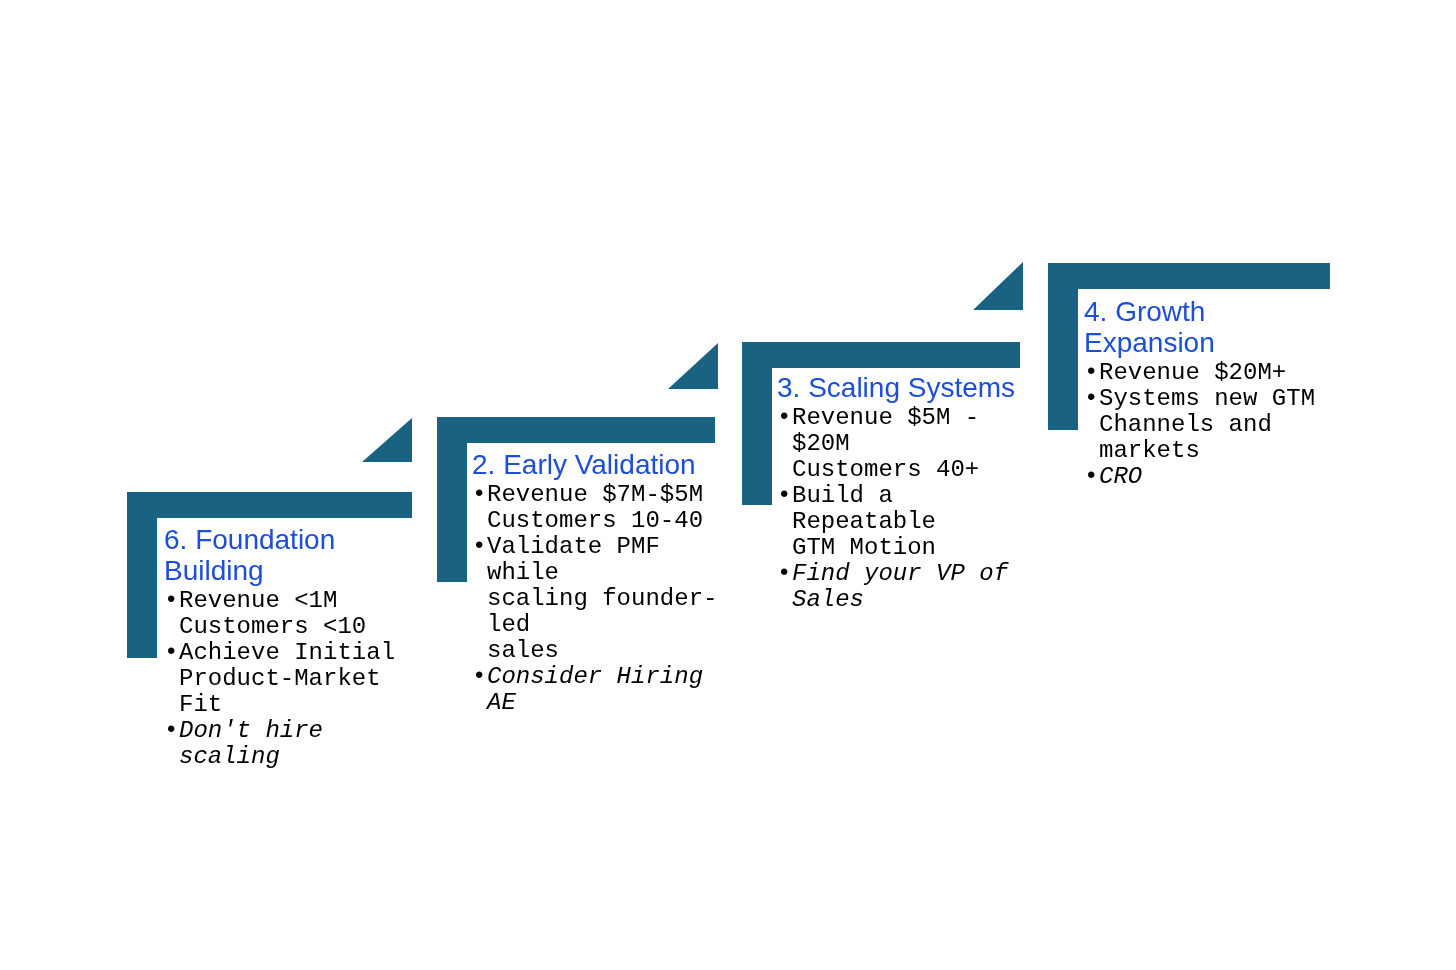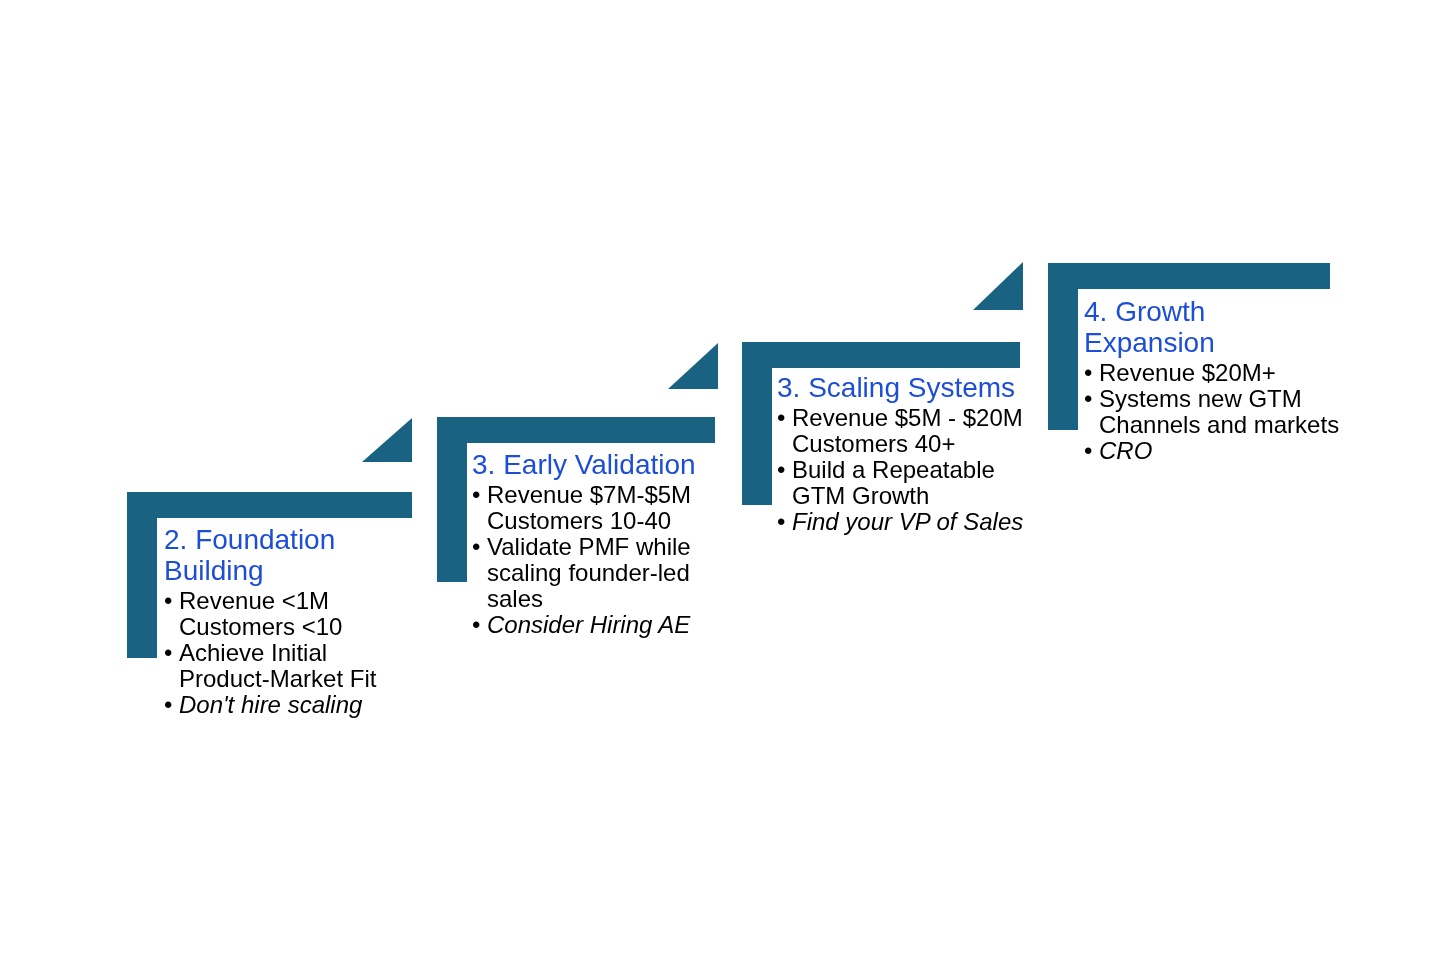--- a/index.html
+++ b/index.html
@@ -63,20 +63,21 @@
     font-weight: 400;
     color: #1d4ed8;
     margin: 0 0 2px 0;
     white-space: pre-line;
   }
 
   .bullets {
     list-style: none;
     margin: 0;
     padding: 0;
+    font-family: Liberation Mono, monospace;
   }
   .bullets li {
     position: relative;
     font-size: 24px;
     line-height: 26px;
     padding-left: 15px;
     margin: 0;
     white-space: pre-line;
     color: #000000;
   }
@@ -96,39 +97,39 @@
 </head>
 <body>
 
 <div id="stage">
 
   <div class="step" style="left:127px; top:492px; width:285px; height:170px;">
     <div class="bracket-top" style="width:285px; height:26px;"></div>
     <div class="bracket-leg" style="height:166px;"></div>
   </div>
   <div class="content" style="left:164px; top:524px; width:250px;">
-    <div class="step-title">2. Foundation
+    <div class="step-title">6. Foundation
 Building</div>
     <ul class="bullets">
       <li>Revenue &lt;1M
 Customers &lt;10</li>
       <li>Achieve Initial
 Product-Market Fit</li>
       <li class="emphasis">Don't hire scaling</li>
     </ul>
   </div>
 
   <div class="riser" style="left:362px; top:418px; border-width:0 0 44px 50px;"></div>
 
   <div class="step" style="left:437px; top:417px; width:278px; height:165px;">
     <div class="bracket-top" style="width:278px; height:26px;"></div>
     <div class="bracket-leg" style="height:165px;"></div>
   </div>
   <div class="content" style="left:472px; top:449px; width:255px;">
-    <div class="step-title">3. Early Validation</div>
+    <div class="step-title">2. Early Validation</div>
     <ul class="bullets">
       <li>Revenue $7M-$5M
 Customers 10-40</li>
       <li>Validate PMF while
 scaling founder-led
 sales</li>
       <li class="emphasis">Consider Hiring AE</li>
     </ul>
   </div>
 
@@ -137,21 +138,21 @@
   <div class="step" style="left:742px; top:342px; width:278px; height:163px;">
     <div class="bracket-top" style="width:278px; height:26px;"></div>
     <div class="bracket-leg" style="height:163px;"></div>
   </div>
   <div class="content" style="left:777px; top:372px; width:260px;">
     <div class="step-title">3. Scaling Systems</div>
     <ul class="bullets">
       <li>Revenue $5M - $20M
 Customers 40+</li>
       <li>Build a Repeatable
-GTM Growth</li>
+GTM Motion</li>
       <li class="emphasis">Find your VP of Sales</li>
     </ul>
   </div>
 
   <div class="riser" style="left:973px; top:262px; border-width:0 0 48px 50px;"></div>
 
   <div class="step" style="left:1048px; top:263px; width:282px; height:167px;">
     <div class="bracket-top" style="width:282px; height:26px;"></div>
     <div class="bracket-leg" style="height:167px;"></div>
   </div>

